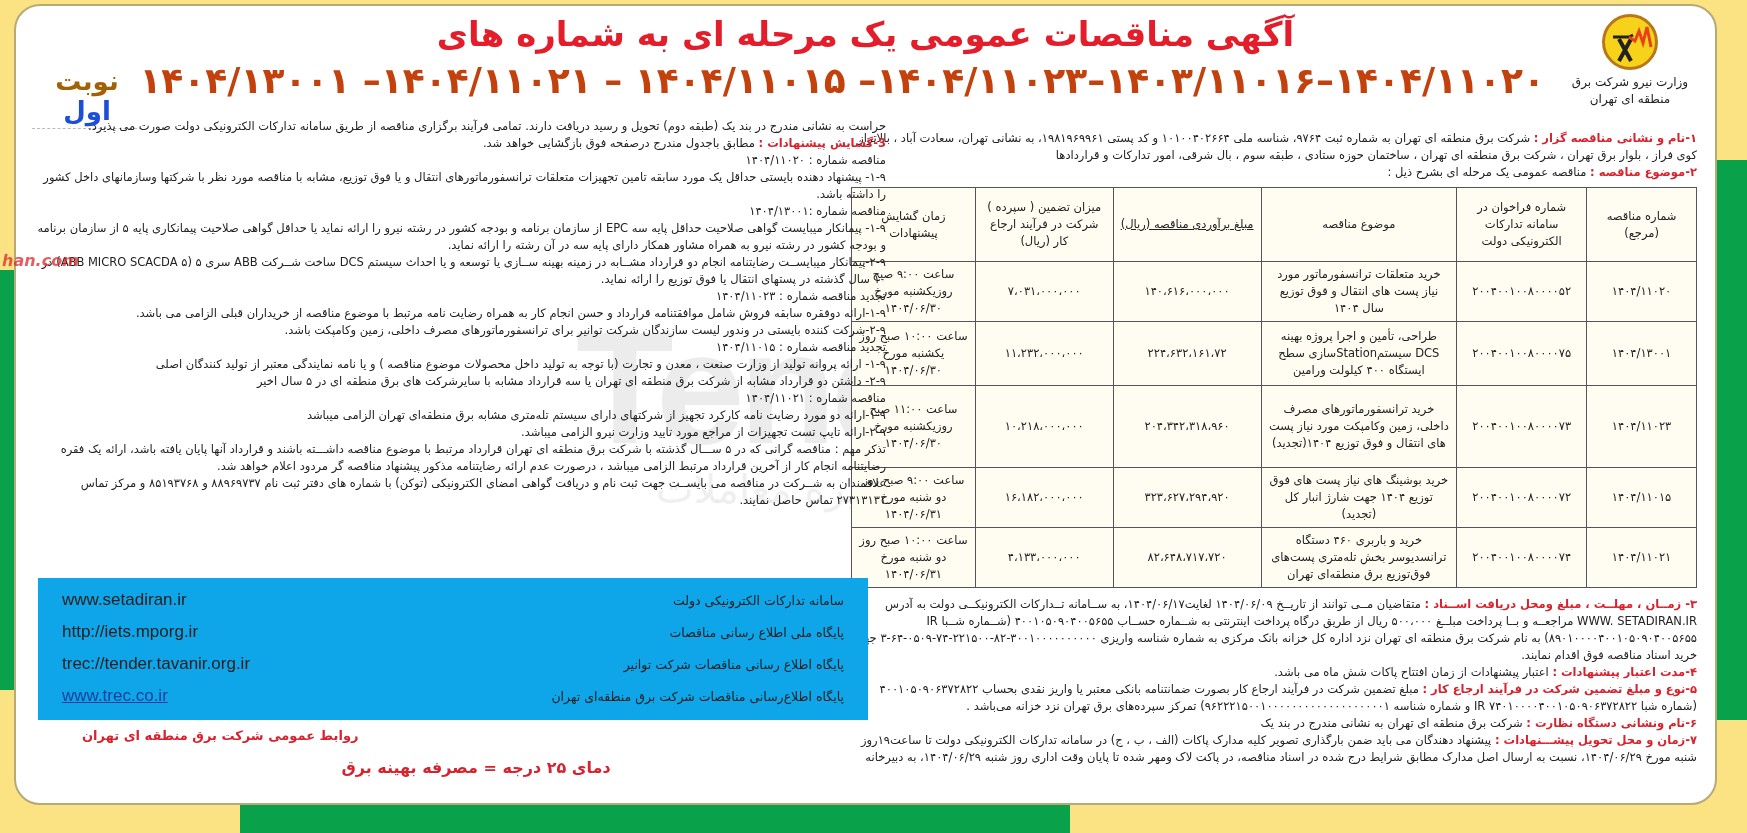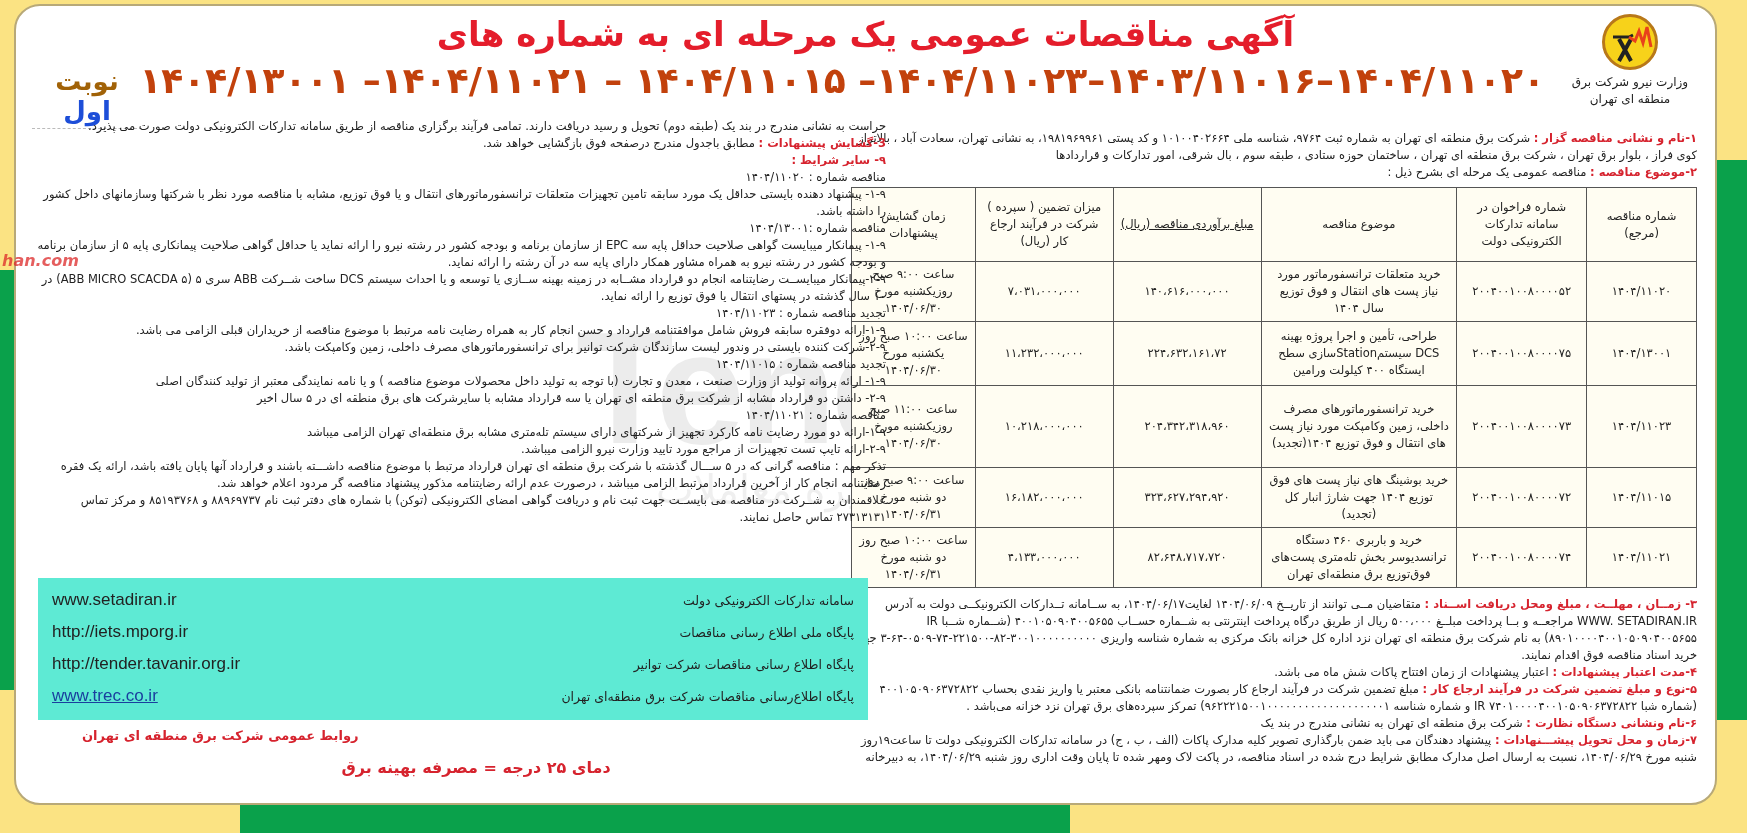--- a/index.html
+++ b/index.html
@@ -37,22 +37,22 @@
 
   .lbl { color: #d6232e; font-weight: bold; }
   p { margin: 0; }
 
   table.tenders { width: 846px; border-collapse: collapse; margin: 6px 0 8px; direction: rtl; background: #fffdf2; }
   table.tenders th, table.tenders td { border: 1px solid #555; text-align: center; vertical-align: middle;
        font-size: 11.5px; line-height: 17px; padding: 4px 6px; font-weight: normal; }
   table.tenders th { height: 74px; }
   .c1 { width: 110px; } .c2 { width: 130px; } .c3 { width: 196px; } .c4 { width: 148px; text-decoration: underline; } .c5 { width: 138px; } .c6 { width: 124px; }
 
-  .links-box { position: absolute; left: 22px; top: 572px; width: 830px; height: 142px; background: #5eead4;
-               padding: 6px 14px; }
+  .links-box { position: absolute; left: 22px; top: 572px; width: 830px; height: 142px; background: #0ea5e9;
+               padding: 6px 24px; }
   .link-row { display: flex; justify-content: space-between; align-items: center; height: 32px; }
   .link-url { direction: ltr; font-family: "Liberation Sans", sans-serif; font-size: 17px; color: #222; }
   .link-url.u { color: #1a3f9e; text-decoration: underline; }
   .link-name { direction: rtl; font-size: 12.5px; color: #222; }
 
   .pr { position: absolute; left: 26px; top: 722px; direction: rtl; color: #d6232e; font-weight: bold; font-size: 13px; margin-left: 40px; }
   .slogan { position: absolute; left: 300px; top: 752px; width: 320px; text-align: center; direction: rtl;
             color: #d6232e; font-weight: bold; font-size: 16px; }
 
   
@@ -180,23 +180,20 @@
       <span class="lbl">۷-زمان و محل تحویل پیشـــنهادات :</span>
       <span>پیشنهاد دهندگان می باید ضمن بارگذاری تصویر کلیه مدارک پاکات (الف ، ب ، ج) در سامانه تدارکات الکترونیکی دولت تا ساعت۱۹روز شنبه مورخ ۱۴۰۴/۰۶/۲۹، نسبت به ارسال اصل مدارک مطابق شرایط درج شده در اسناد مناقصه، در پاکت لاک ومهر شده تا پایان وقت اداری روز شنبه ۱۴۰۴/۰۶/۲۹، به دبیرخانه</span>
     </p>
   </div>
 
   <div class="col-left">
     <p>حراست به نشانی مندرج در بند یک (طبقه دوم) تحویل و رسید دریافت دارند. تمامی فرآیند برگزاری مناقصه از طریق سامانه تدارکات الکترونیکی دولت صورت می پذیرد.</p>
     <p>
       <span class="lbl">3-گشایش پیشنهادات :</span>
       <span>مطابق باجدول مندرج درصفحه فوق بازگشایی خواهد شد.</span>
-    </p>
-    <p>
-      <span class="lbl">۹- سایر شرایط :</span>
     </p>
     <div>
       <p>مناقصه شماره : ۱۴۰۴/۱۱۰۲۰</p>
       <p>۱-۹- پیشنهاد دهنده بایستی حداقل یک مورد سابقه تامین تجهیزات متعلقات ترانسفورماتورهای انتقال و یا فوق توزیع، مشابه با مناقصه مورد نظر با شرکتها وسازمانهای داخل کشور را داشته باشد.</p>
       <p>مناقصه شماره :۱۴۰۴/۱۳۰۰۱</p>
       <p>۱-۹- پیمانکار میبایست گواهی صلاحیت حداقل پایه سه EPC از سازمان برنامه و بودجه کشور در رشته نیرو را ارائه نماید یا حداقل گواهی صلاحیت پیمانکاری پایه ۵ از سازمان برنامه و بودجه کشور در رشته نیرو به همراه مشاور همکار دارای پایه سه در آن رشته را ارائه نماید.</p>
       <p>۲-۹-پیمانکار میبایســت رضایتنامه انجام دو قرارداد مشــابه در زمینه بهینه ســازی یا توسعه و یا احداث سیستم DCS ساخت شــرکت ABB سری ۵ (ABB MICRO SCACDA ۵) در ۱۰ سال گذشته در پستهای انتقال یا فوق توزیع را ارائه نماید.</p>
       <p>تجدید مناقصه شماره : ۱۴۰۴/۱۱۰۲۳</p>
       <p>۱-۹-ارائه دوفقره سابقه فروش شامل موافقتنامه قرارداد و حسن انجام کار به همراه رضایت نامه مرتبط با موضوع مناقصه از خریداران قبلی الزامی می باشد.</p>
       <p>۲-۹-شرکت کننده بایستی در وندور لیست سازندگان شرکت توانیر برای ترانسفورماتورهای مصرف داخلی، زمین وکامپکت باشد.</p>
@@ -214,21 +211,21 @@
   <div class="links-box">
     <div class="link-row">
       <span class="link-url">www.setadiran.ir</span>
       <span class="link-name">سامانه تدارکات الکترونیکی دولت</span>
     </div>
     <div class="link-row">
       <span class="link-url">http://iets.mporg.ir</span>
       <span class="link-name">پایگاه ملی اطلاع رسانی مناقصات</span>
     </div>
     <div class="link-row">
-      <span class="link-url">http://tender.tavanir.org.ir</span>
+      <span class="link-url">trec://tender.tavanir.org.ir</span>
       <span class="link-name">پایگاه اطلاع رسانی مناقصات شرکت توانیر</span>
     </div>
     <div class="link-row">
       <span class="link-url u">www.trec.co.ir</span>
       <span class="link-name">پایگاه اطلاع‌رسانی مناقصات شرکت برق منطقه‌ای تهران</span>
     </div>
   </div>
 
   <div class="pr">روابط عمومی شرکت برق منطقه ای تهران</div>
   <div class="slogan">دمای ۲۵ درجه = مصرفه بهینه برق</div>

